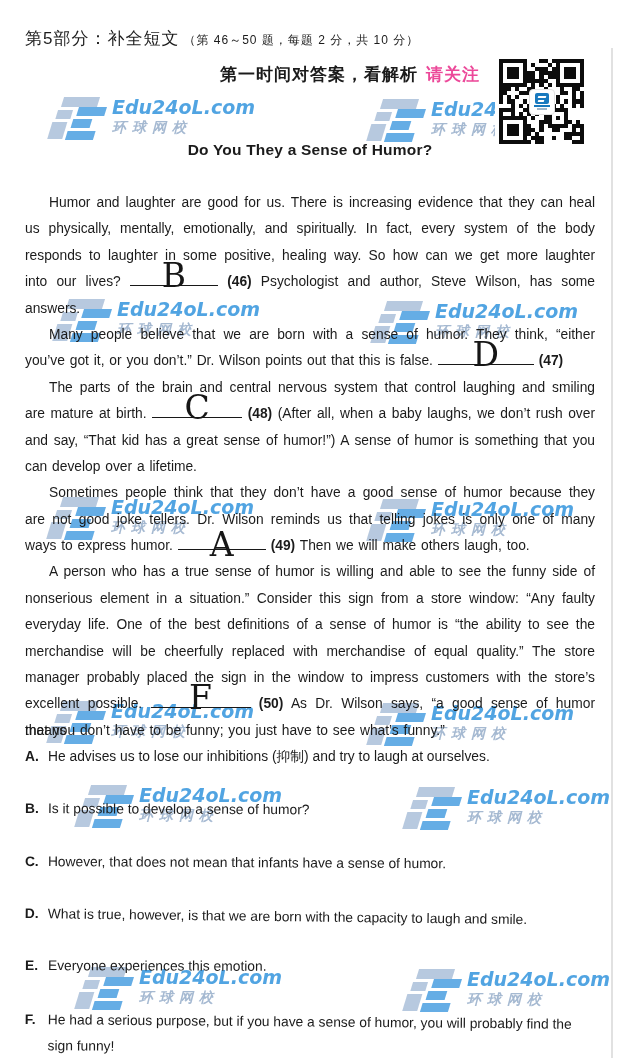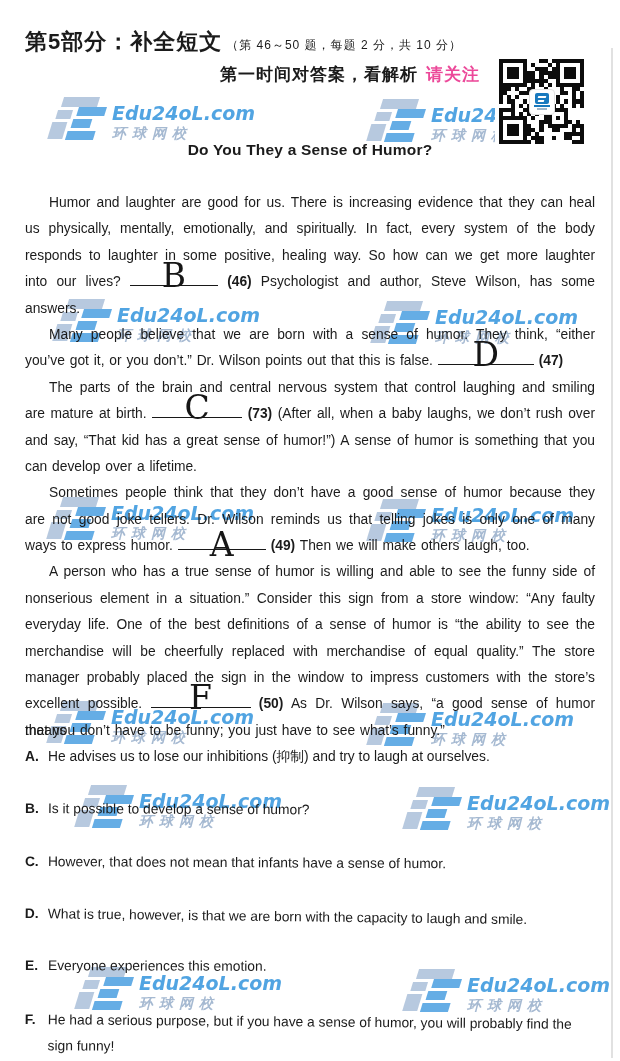--- a/index.html
+++ b/index.html
@@ -6,37 +6,37 @@
   html,body { background:#ffffff; }
   body { width:620px; height:1061px; position:relative; overflow:hidden;
          font-family:"Liberation Sans","DejaVu Sans",sans-serif; color:#1b1b1b; }
   .page { position:absolute; inset:0; background:#fff; }
 
   
   .edge-line { position:absolute; left:611px; top:48px; width:2px; height:1010px;
                background:#c8c8c8; opacity:.55; }
 
   
-  .wm { position:absolute; display:flex; align-items:flex-end; z-index:1; opacity:.9; }
+  .wm { position:absolute; display:flex; align-items:flex-start; z-index:1; opacity:.9; }
   .wm-logo { position:relative; width:52px; height:46px; transform:skewX(-17deg); margin-right:7px; flex:none; }
   .wm-logo i { position:absolute; display:block; }
   .wm-logo .l1 { left:4px;  top:0;    width:36px; height:10px; background:#b0c4dc; }
   .wm-logo .l2 { left:2px;  top:13px; width:15px; height:9px;  background:#b0c4dc; }
   .wm-logo .l3 { left:0;    top:25px; width:15px; height:17px; background:#b0c4dc; }
   .wm-logo .b1 { left:22px; top:10px; width:28px; height:9px;  background:#55a5e3; }
   .wm-logo .b2 { left:20px; top:22px; width:19px; height:9px;  background:#55a5e3; }
   .wm-logo .b3 { left:18px; top:34px; width:28px; height:9px;  background:#55a5e3; }
   .wm-brand { font-family:"DejaVu Sans",sans-serif; font-style:italic; font-weight:bold;
               font-size:19px; color:#3f9bdf; line-height:20px; }
   .wm-cn { font-style:italic; font-size:14px; color:#9cb2cd; letter-spacing:6px;
            margin-top:2px; font-weight:bold; }
 
   
   .sec-header { position:absolute; left:25px; top:27px; z-index:3; white-space:nowrap; }
-  .sec-title { font-size:22px; font-weight:bold; letter-spacing:1px; }
+  .sec-title { font-size:17px; font-weight:normal; letter-spacing:1px; }
   .sec-note  { font-size:12px; margin-left:4px; letter-spacing:1px; }
 
   .promo { position:absolute; left:0; top:63px; width:480px; text-align:right; z-index:3;
            font-size:17px; font-weight:bold; letter-spacing:1px; white-space:nowrap; }
   .promo .follow { color:#ec4899; margin-left:8px; }
 
   
   .qr { position:absolute; left:495px; top:55px; width:93px; height:93px; background:#fff;
         padding:4px; z-index:2; }
   .qr-grid { display:grid; grid-template-columns:repeat(21,1fr); grid-template-rows:repeat(21,1fr);
@@ -697,21 +697,21 @@
     <div class="line last">
       <span>you’ve got it, or you don’t.” Dr. Wilson points out that this is false.</span>
       <span class="blank" style="width:96px"><span class="hw">D</span></span>
       <span class="qn">(47)</span>
     </div>
 
     <div class="line ind"><span>The parts of the brain and central nervous system that control laughing and smiling</span></div>
     <div class="line">
       <span>are mature at birth.</span>
       <span class="blank" style="width:90px"><span class="hw">C</span></span>
-      <span class="qn">(73)</span>
+      <span class="qn">(48)</span>
       <span>(After all, when a baby laughs, we don’t rush over</span>
     </div>
     <div class="line"><span>and say, “That kid has a great sense of humor!”) A sense of humor is something that you</span></div>
     <div class="line last"><span>can develop over a lifetime.</span></div>
 
     <div class="line ind"><span>Sometimes people think that they don’t have a good sense of humor because they</span></div>
     <div class="line"><span>are not good joke tellers. Dr. Wilson reminds us that telling jokes is only one of many</span></div>
     <div class="line last">
       <span>ways to express humor.</span>
       <span class="blank" style="width:88px"><span class="hw low">A</span></span>

